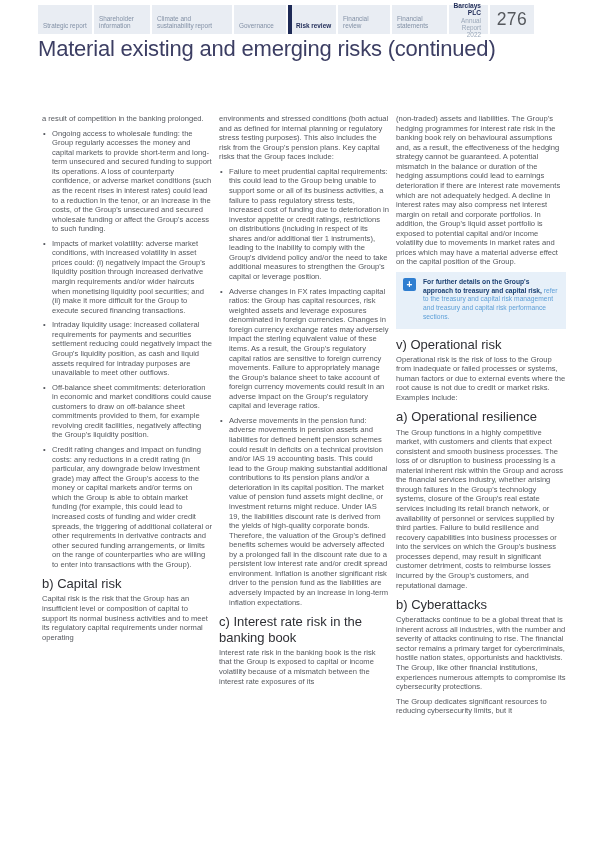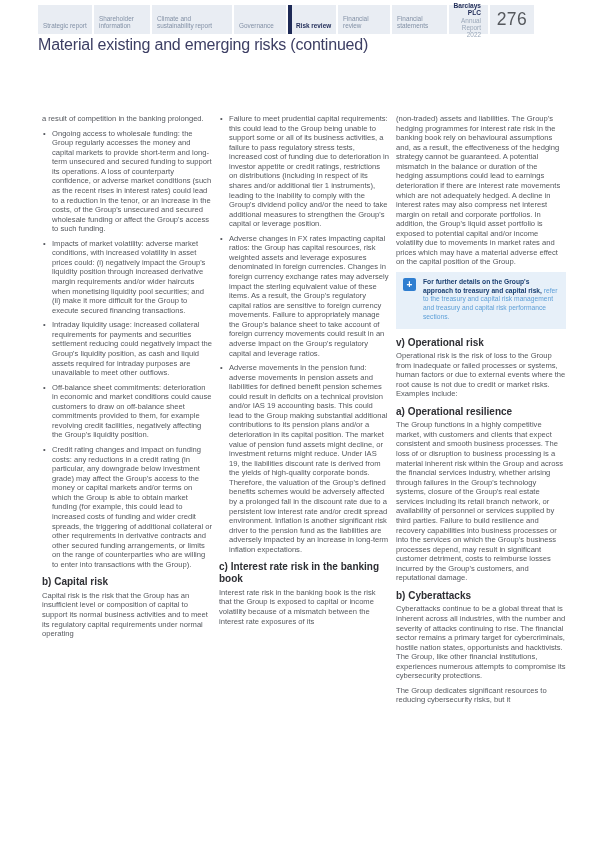--- a/index.html
+++ b/index.html
@@ -44,36 +44,36 @@
   .brand-sub  { font-size: 6.4px; color: #9aa7b8; margin-top: 1px; }
   .pagenum-seg {
     width: 44px; background: var(--band_bg, #e9edf3);
     display: flex; align-items: center; justify-content: center;
     font-size: 17.5px; color: #55585d; letter-spacing: 0.5px;
   }
 
   
   .title {
     position: absolute; left: 38px; top: 36px;
-    font-size: 16px; font-weight: 400; letter-spacing: -0.2px;
+    font-size: 22px; font-weight: 400; letter-spacing: -0.2px;
     color: var(--title_navy, #3c3e63);
   }
 
   
   .columns {
     position: absolute; left: 42px; top: 114px; width: 524px;
     display: flex; gap: 7px;
   }
   .col { width: 170px; font-size: 7.6px; line-height: 1.26; color: var(--body_gray, #55585e); }
   .col p { margin: 0 0 5px 0; }
   .col ul { margin: 0 0 0 0; padding: 0; list-style: none; }
   .col li { position: relative; padding-left: 10px; margin: 0 0 5px 0; }
   .col li::before { content: "\2022"; position: absolute; left: 1px; top: 0; color: var(--body_gray, #55585e); }
   .subhead {
-    font-size: 10px; font-weight: bold; color: #2e2f34;
+    font-size: 13px; font-weight: normal; color: #2e2f34;
     margin: 7px 0 2.5px 0; line-height: 1.2;
   }
   .subhead.first { margin-top: 2px; }
 
   
   .callout {
     background: var(--callout_bg, #e7f0f9);
     margin: 2px 0 8px 0; padding: 6px 7px 7px 7px;
     display: flex; align-items: flex-start;
   }
@@ -133,20 +133,21 @@
         <li>Impacts of market volatility: adverse market conditions, with increased volatility in asset prices could: (i) negatively impact the Group's liquidity position through increased derivative margin requirements and/or wider haircuts when monetising liquidity pool securities; and (ii) make it more difficult for the Group to execute secured financing transactions.</li>
         <li>Intraday liquidity usage: increased collateral requirements for payments and securities settlement reducing could negatively impact the Group's liquidity position, as cash and liquid assets required for intraday purposes are unavailable to meet other outflows.</li>
         <li>Off-balance sheet commitments: deterioration in economic and market conditions could cause customers to draw on off-balance sheet commitments provided to them, for example revolving credit facilities, negatively affecting the Group's liquidity position.</li>
         <li>Credit rating changes and impact on funding costs: any reductions in a credit rating (in particular, any downgrade below investment grade) may affect the Group's access to the money or capital markets and/or terms on which the Group is able to obtain market funding (for example, this could lead to increased costs of funding and wider credit spreads, the triggering of additional collateral or other requirements in derivative contracts and other secured funding arrangements, or limits on the range of counterparties who are willing to enter into transactions with the Group).</li>
       </ul>
       <div class="subhead">b) Capital risk</div>
       <p>Capital risk is the risk that the Group has an insufficient level or composition of capital to support its normal business activities and to meet its regulatory capital requirements under normal operating</p>
     </div>
 
     <div class="col">
+      <p>environments and stressed conditions (both actual and as defined for internal planning or regulatory stress testing purposes). This also includes the risk from the Group's pension plans. Key capital risks that the Group faces include:</p>
       <ul>
         <li>Failure to meet prudential capital requirements: this could lead to the Group being unable to support some or all of its business activities, a failure to pass regulatory stress tests, increased cost of funding due to deterioration in investor appetite or credit ratings, restrictions on distributions (including in respect of its shares and/or additional tier 1 instruments), leading to the inability to comply with the Group's dividend policy and/or the need to take additional measures to strengthen the Group's capital or leverage position.</li>
         <li>Adverse changes in FX rates impacting capital ratios: the Group has capital resources, risk weighted assets and leverage exposures denominated in foreign currencies. Changes in foreign currency exchange rates may adversely impact the sterling equivalent value of these items. As a result, the Group's regulatory capital ratios are sensitive to foreign currency movements. Failure to appropriately manage the Group's balance sheet to take account of foreign currency movements could result in an adverse impact on the Group's regulatory capital and leverage ratios.</li>
         <li>Adverse movements in the pension fund: adverse movements in pension assets and liabilities for defined benefit pension schemes could result in deficits on a technical provision and/or IAS 19 accounting basis. This could lead to the Group making substantial additional contributions to its pension plans and/or a deterioration in its capital position. The market value of pension fund assets might decline, or investment returns might reduce. Under IAS 19, the liabilities discount rate is derived from the yields of high-quality corporate bonds. Therefore, the valuation of the Group's defined benefits schemes would be adversely affected by a prolonged fall in the discount rate due to a persistent low interest rate and/or credit spread environment. Inflation is another significant risk driver to the pension fund as the liabilities are adversely impacted by an increase in long-term inflation expectations.</li>
       </ul>
       <div class="subhead">c) Interest rate risk in the banking book</div>
       <p>Interest rate risk in the banking book is the risk that the Group is exposed to capital or income volatility because of a mismatch between the interest rate exposures of its</p>
     </div>
 
     <div class="col">
@@ -160,17 +161,17 @@
       </div>
 
       <div class="subhead first">v) Operational risk</div>
       <p>Operational risk is the risk of loss to the Group from inadequate or failed processes or systems, human factors or due to external events where the root cause is not due to credit or market risks. Examples include:</p>
 
       <div class="subhead">a) Operational resilience</div>
       <p>The Group functions in a highly competitive market, with customers and clients that expect consistent and smooth business processes. The loss of or disruption to business processing is a material inherent risk within the Group and across the financial services industry, whether arising through failures in the Group's technology systems, closure of the Group's real estate services including its retail branch network, or availability of personnel or services supplied by third parties. Failure to build resilience and recovery capabilities into business processes or into the services on which the Group's business processes depend, may result in significant customer detriment, costs to reimburse losses incurred by the Group's customers, and reputational damage.</p>
 
       <div class="subhead">b) Cyberattacks</div>
       <p>Cyberattacks continue to be a global threat that is inherent across all industries, with the number and severity of attacks continuing to rise. The financial sector remains a primary target for cybercriminals, hostile nation states, opportunists and hacktivists. The Group, like other financial institutions, experiences numerous attempts to compromise its cybersecurity protections.</p>
-      <p>The Group dedicates significant resources to reducing cybersecurity risks, but it</p>
+      <p>The Group dedicates significant resources to reducing cybersecurity limits, but it</p>
     </div>
 
   </div>
 </div>
 
 </body></html>

